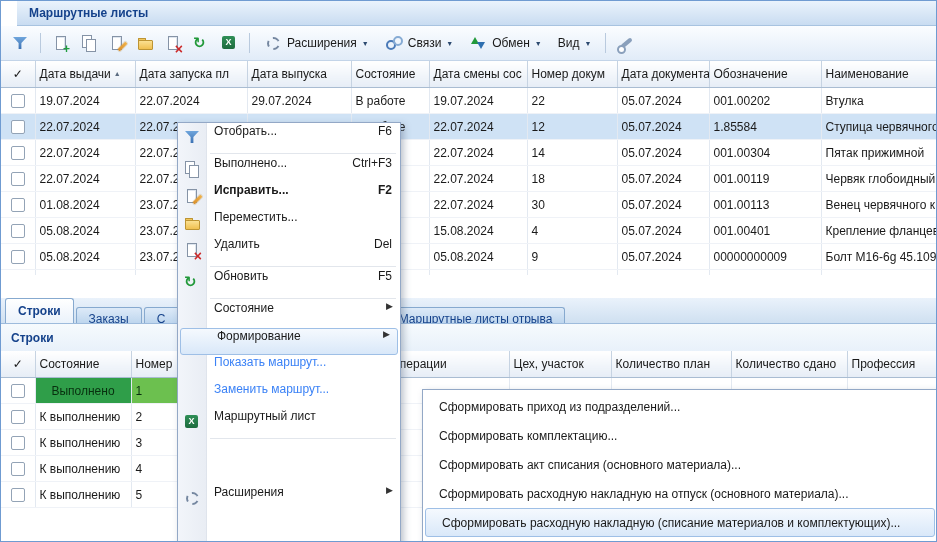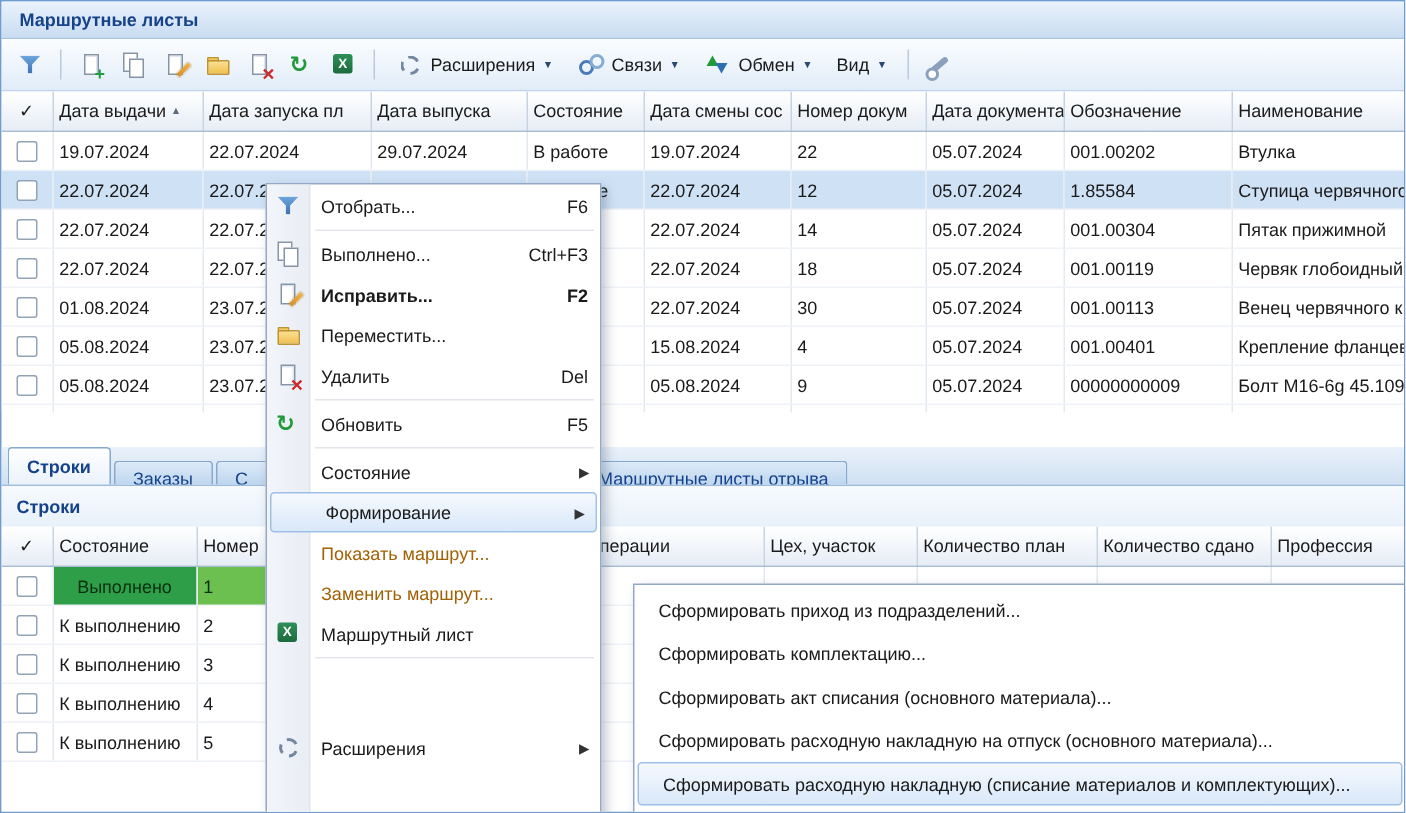--- a/index.html
+++ b/index.html
@@ -1,20 +1,20 @@
 <!DOCTYPE html>
 <html><head>
 <meta charset="utf-8">
 <style>
   html,body{margin:0;padding:0;background:#fff;}
   #app{position:relative;width:937px;height:542px;border:1px solid #6f9bd1;box-sizing:border-box;
        background:#fff;font:12px "Liberation Sans",sans-serif;color:#1a1a1a;overflow:hidden;}
 
   
-  .titlebar{position:absolute;left:0;top:0;right:0;height:24px;
+  .titlebar{position:absolute;left:16px;top:0;right:0;height:24px;
             background:linear-gradient(#eaf3fc,#c9dcf1);border-bottom:1px solid #a8c3e0;
             display:flex;align-items:center;padding-left:12px;font-weight:bold;color:#15428b;}
 
   
   .toolbar{position:absolute;left:0;top:25px;right:0;height:34px;
            background:linear-gradient(#fbfdff,#e1ecf8);border-bottom:1px solid #c3d4e8;
            display:flex;align-items:center;padding:0 6px;gap:2px;}
   .tbtn{width:26px;height:24px;display:flex;align-items:center;justify-content:center;border-radius:3px;}
   .tsep{width:1px;height:20px;background:#b9cade;margin:0 5px;}
   .tmenu{display:flex;align-items:center;gap:5px;padding:2px 7px;}
@@ -73,27 +73,27 @@
   .tab-wide{width:240px;}
 
   .sect{position:absolute;left:0;top:323px;right:0;height:27px;background:linear-gradient(#f6fafd,#e8f1fa);
         display:flex;align-items:center;padding-left:10px;font-weight:bold;color:#15428b;border-bottom:1px solid #dce7f2;}
 
   
   .cmenu{position:absolute;left:176px;top:121px;width:224px;height:440px;background:#fff;
          border:1px solid #93a8c6;box-shadow:3px 3px 7px rgba(70,85,110,.35);z-index:10;padding-top:1px;box-sizing:border-box;}
   .cmenu::before{content:"";position:absolute;left:0;top:0;bottom:0;width:28px;
          background:linear-gradient(to right,#f2f5fa,#e9edf4);border-right:1px solid #dfe4ec;}
-  .mi{position:relative;display:flex;align-items:center;height:27px;padding-right:8px;box-sizing:border-box;}
+  .mi{position:relative;display:flex;height:27px;padding-right:8px;box-sizing:border-box;}
   .mi .ico{position:absolute;left:5px;top:4px;}
   .mi .lbl{margin-left:36px;}
   .mi .sc{margin-left:auto;padding-left:16px;}
   .mi .sub{position:absolute;right:7px;font-size:9px;color:#333;}
   .mi.bold{font-weight:bold;}
-  .mi.dis{color:#a16207;}
+  .mi.dis{color:#3b82f6;}
   .mi.hover{background:linear-gradient(#f5f9fe,#d9e8f9);border:1px solid #9ebfe6;border-radius:3px;margin:0 2px;}
   .msep{height:1px;background:#e2e6ec;margin:2px 4px 2px 32px;}
   .mgap{height:44px;}
 
   
   .smenu{position:absolute;left:421px;top:388px;width:516px;height:160px;background:#fff;
          border:1px solid #93a8c6;box-shadow:3px 3px 7px rgba(70,85,110,.35);z-index:11;padding-top:2px;box-sizing:border-box;}
   .si{height:29px;display:flex;align-items:center;padding:0 26px 0 16px;white-space:nowrap;overflow:hidden;box-sizing:border-box;}
   .si.hover{background:linear-gradient(#f5f9fe,#d9e8f9);border:1px solid #9ebfe6;border-radius:3px;margin:0 2px;}
 </style>

